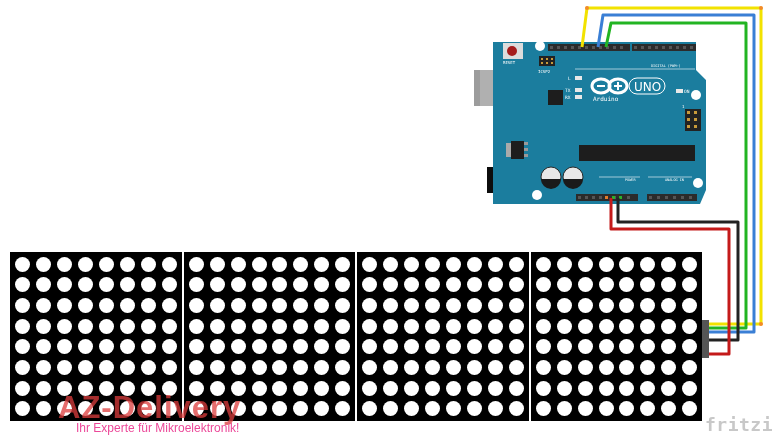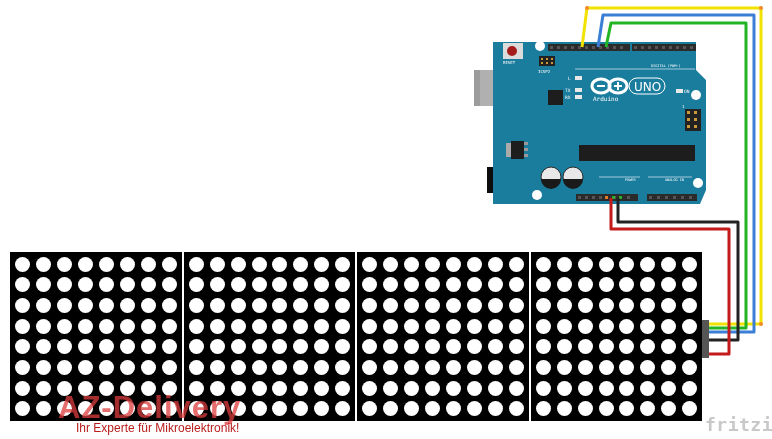--- a/index.html
+++ b/index.html
@@ -3,21 +3,21 @@
 <meta charset="utf-8">
 <style>
   html, body { margin:0; padding:0; background:#ffffff; }
   body { width:772px; height:439px; position:relative; overflow:hidden; font-family:"DejaVu Sans", sans-serif; }
   #canvas { position:absolute; left:0; top:0; width:772px; height:439px; }
   .matrix { position:absolute; top:252px; height:169px; background:#000; }
   .matrix-grid { position:absolute; left:0; top:0; width:100%; height:100%; display:grid; grid-template-columns:repeat(8, 1fr); grid-template-rows:repeat(8,1fr); padding:2px 2px 2px 2px; box-sizing:border-box; }
   .led { width:15px; height:15px; border-radius:50%; background:#fff; justify-self:center; align-self:center; }
   .divider { position:absolute; top:252px; width:2px; height:169px; background:#fff; }
   .watermark { position:absolute; left:10px; top:388px; font-family:"Liberation Sans", sans-serif; font-size:31px; font-weight:bold; color:rgba(220,60,60,0.75); letter-spacing:1px; line-height:40px;margin-left:48px; }
-  .tagline { position:absolute; left:76px; top:421px; font-family:"Liberation Sans", sans-serif; font-size:12px; color:#b91c1c; }
+  .tagline { position:absolute; left:76px; top:421px; font-family:"Liberation Sans", sans-serif; font-size:12px; color:#ec4899; }
   .fritzing { position:absolute; left:705px; top:414px; font-family:"DejaVu Sans Mono", monospace; font-size:18px; color:#c8c8c8; font-weight:bold; letter-spacing:0.5px; }
 </style>
 </head>
 <body>
 
 <svg id="canvas" width="772" height="439" viewBox="0 0 772 439" xmlns="http://www.w3.org/2000/svg">
 
   <g>
     <rect x="474" y="70" width="46" height="36" fill="#b0b0b0"></rect>
     <rect x="474" y="70" width="6" height="36" fill="#9c9c9c"></rect>

